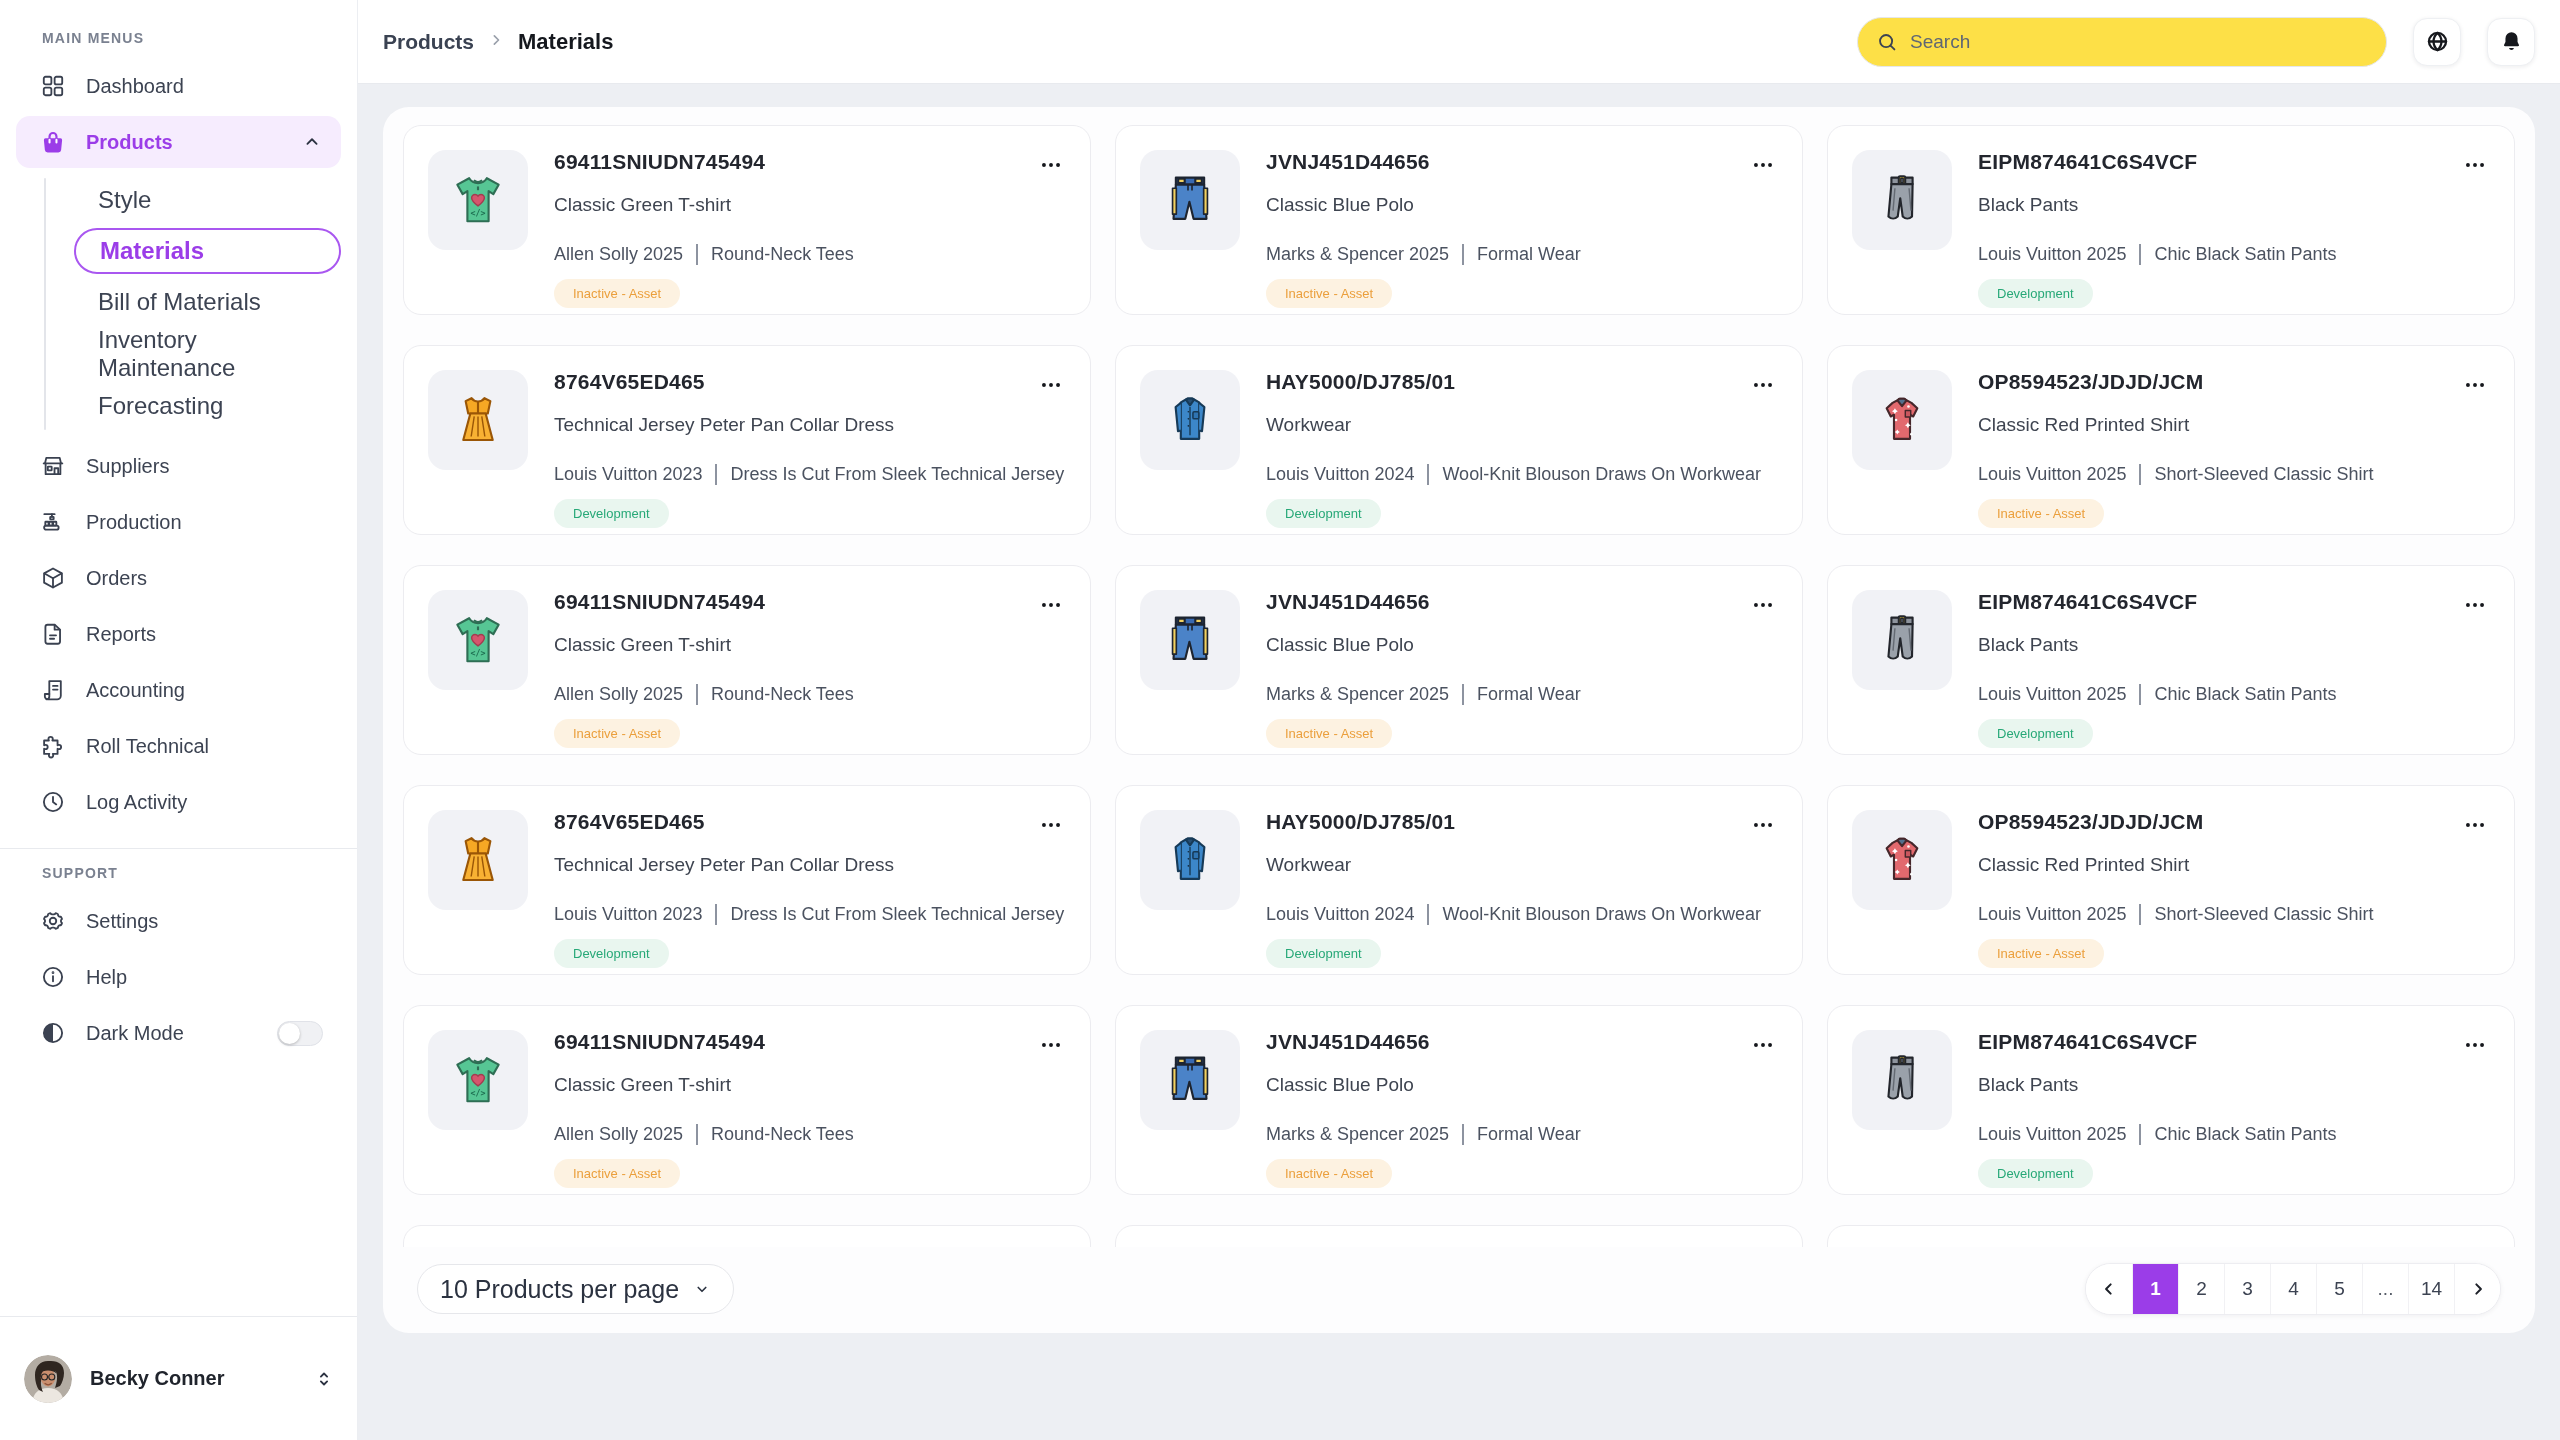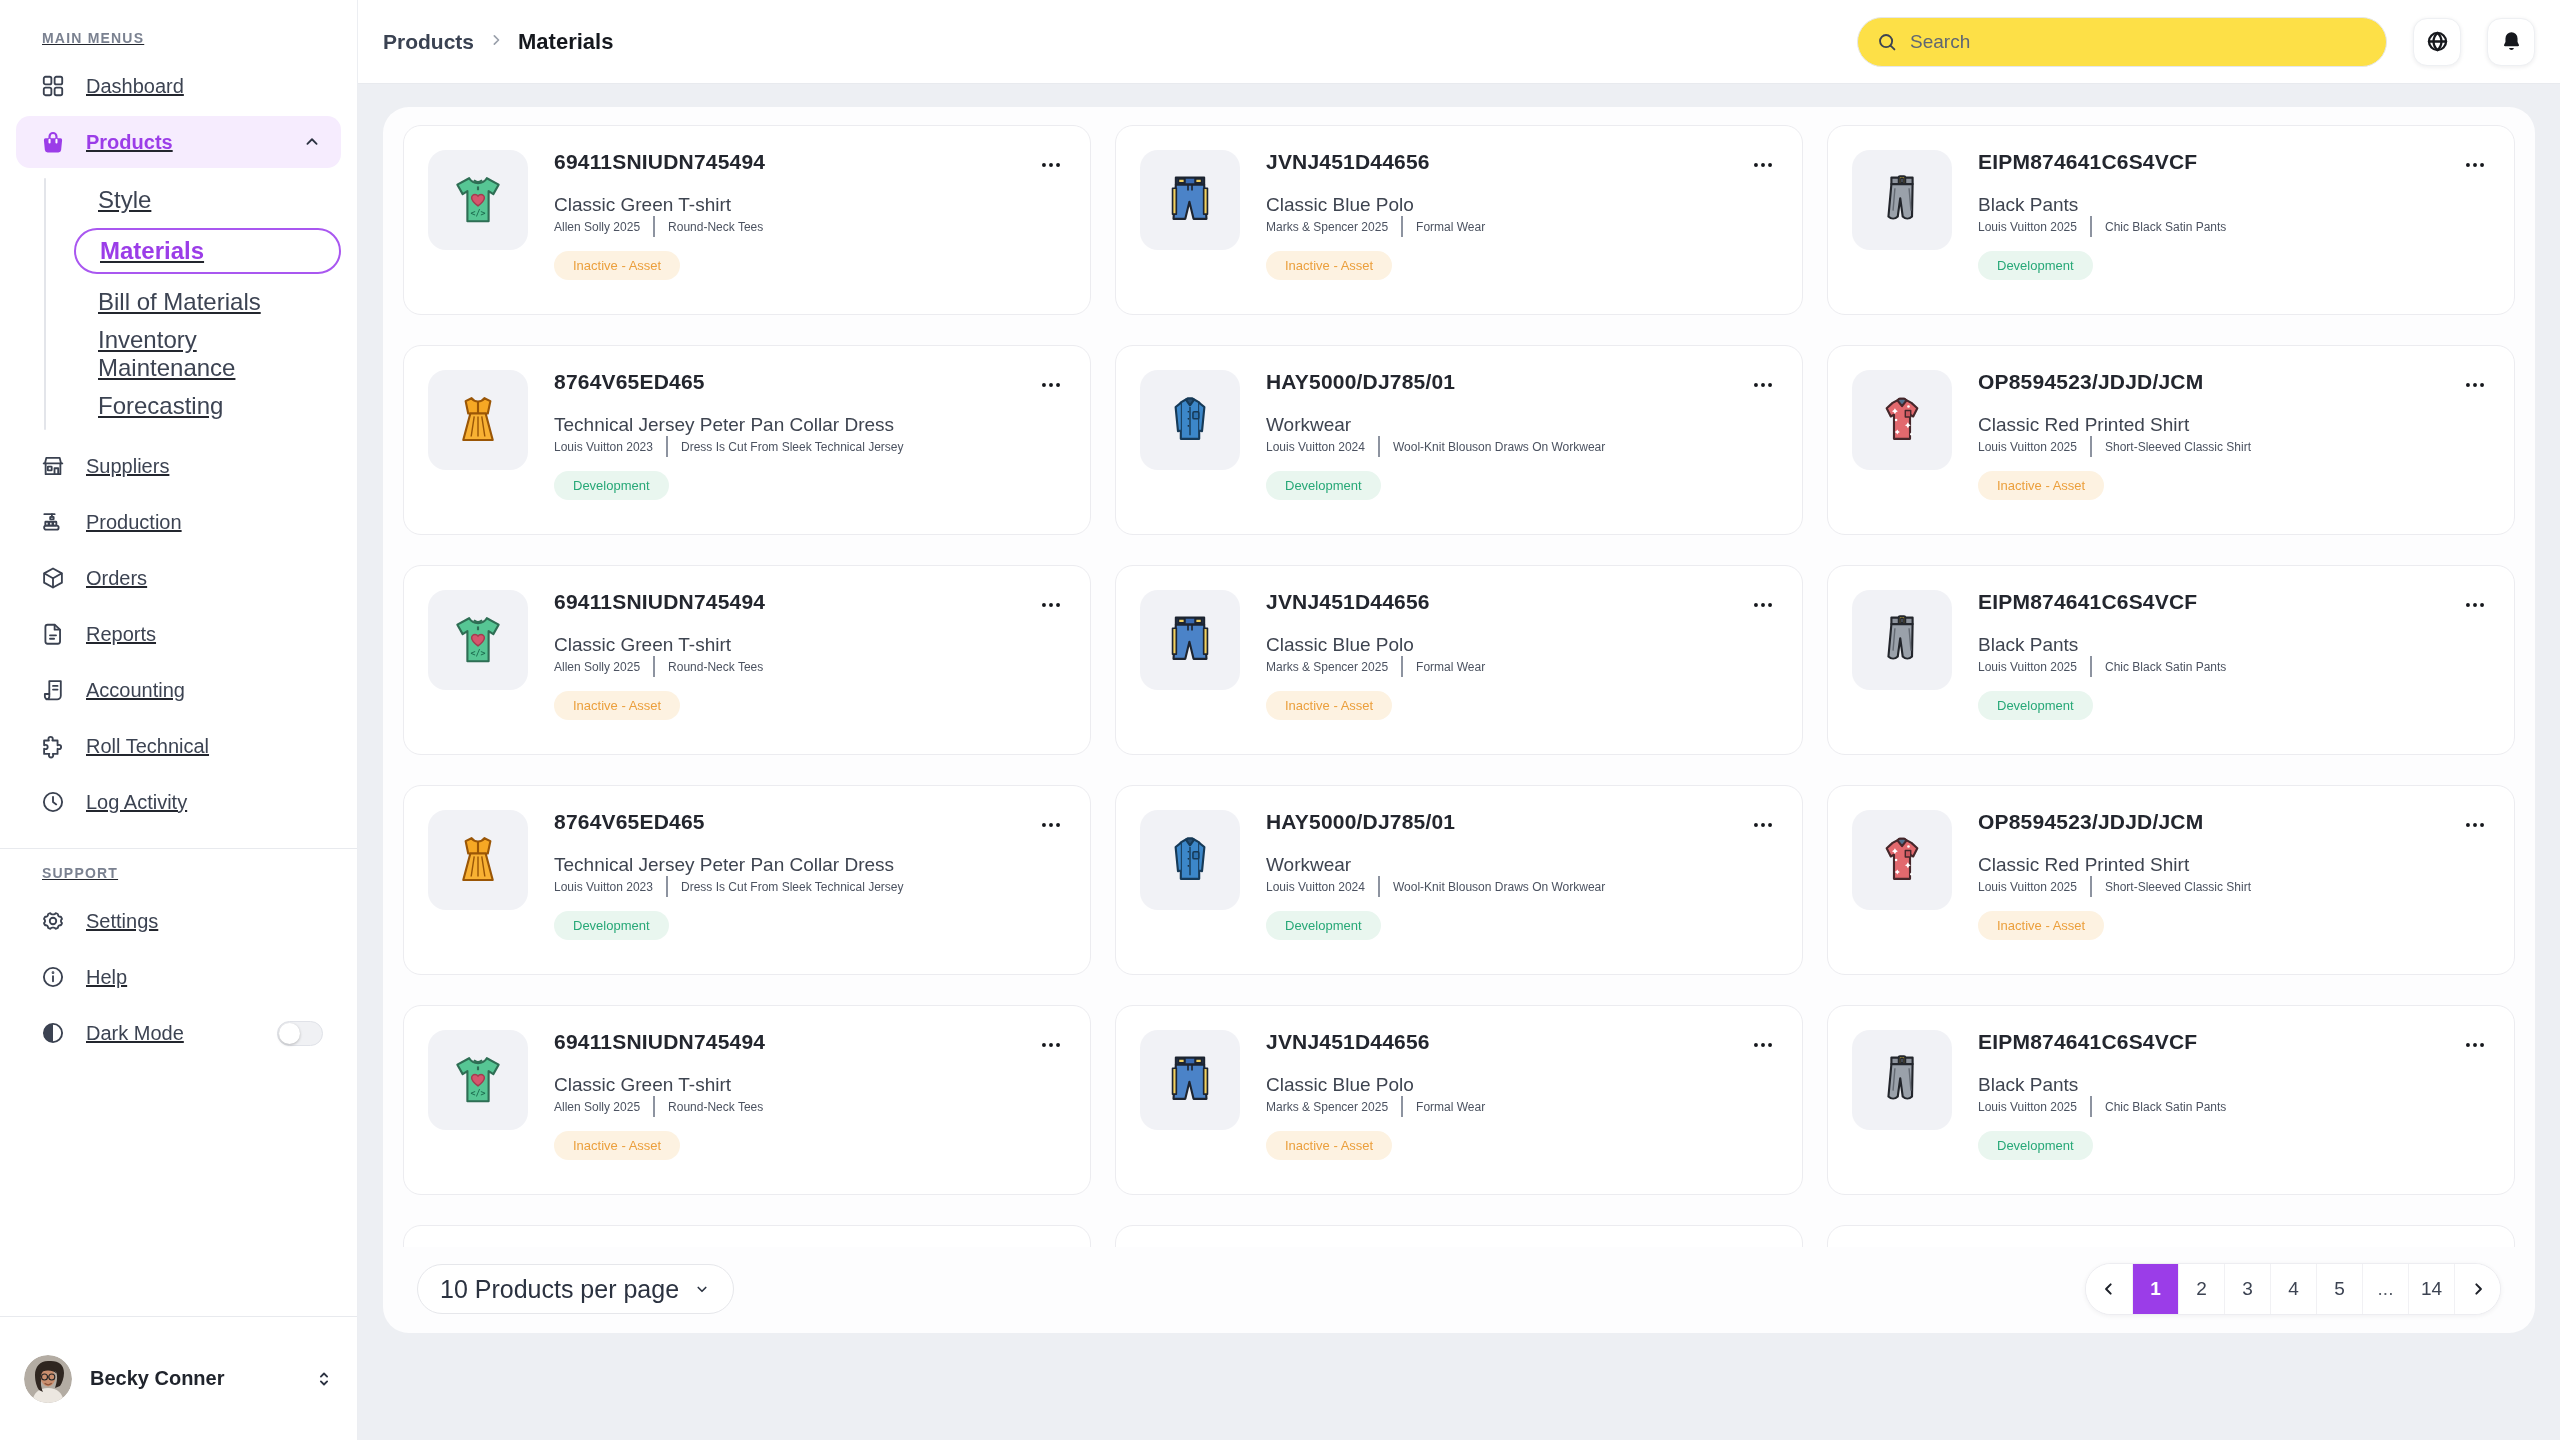--- a/index.html
+++ b/index.html
@@ -10,21 +10,21 @@
     --warn-text:#eb9f3c; --warn-bg:#fdf2e1;
     --ok-text:#27a877; --ok-bg:#e9f6ef;
     --ink:#23262e; --ink2:#3e4450; --ink3:#4b5260; --muted:#7a8190;
     --line:#e8eaee; --card-line:#ececf0;
   }
   .app{ display:flex; width:100%; height:100%; }
 
   
   .sidebar{ width:358px; min-width:358px; background:#fff; height:100%;
     border-right:1px solid #eceef2; display:flex; flex-direction:column; }
-  .side-scroll{ flex:1; padding:22px 16px 0 16px; overflow:hidden;text-decoration:underline; }
+  .side-scroll{ flex:1; padding:22px 16px 0 16px; overflow:hidden; }
   .section-label{ font-size:14px; font-weight:700; letter-spacing:1.2px; color:var(--muted);
     margin:8px 0 14px 26px; }
   .nav-item{ display:flex; align-items:center; gap:20px; height:52px; padding:0 18px 0 24px;
     border-radius:14px; margin-bottom:4px; cursor:pointer; color:#3c4352; }
   .nav-item .nav-icon{ width:26px; height:26px; display:inline-flex; }
   .nav-item .nav-icon svg{ width:26px; height:26px; stroke:#3a4150; fill:none;
     stroke-width:1.7; stroke-linecap:round; stroke-linejoin:round; }
   .nav-item .nav-label{ font-size:20px; font-weight:500; }
   .nav-item.active{ background:var(--accent-light); }
   .nav-item.active .nav-label{ color:var(--accent); font-weight:700; }
@@ -85,21 +85,21 @@
   .thumb{ width:100px; height:100px; background:#f1f2f6; border-radius:18px; flex:none;
     display:flex; align-items:center; justify-content:center; }
   .thumb svg{ width:66px; height:66px; }
   .card-col{ flex:1; min-width:0; display:flex; flex-direction:column; }
   .card-head{ display:flex; align-items:flex-start; }
   .pid{ font-size:21px; font-weight:800; color:var(--ink); letter-spacing:.2px; }
   .dots{ margin-left:auto; background:none; border:none; cursor:pointer; padding:2px; }
   .dots svg{ width:26px; height:26px; }
   .pname{ font-size:19px; color:var(--ink2); margin-top:11px; white-space:nowrap;
     overflow:hidden; text-overflow:ellipsis; }
-  .pmeta{ font-size:12px; color:var(--ink3); margin-top:0; display:flex;
+  .pmeta{ font-size:18px; color:var(--ink3); margin-top:28px; display:flex;
     align-items:center; white-space:nowrap; overflow:hidden; }
   .pmeta .sep{ display:inline-block; width:2px; height:21px; background:#8d93a0;
     margin:0 13px; flex:none; }
   .badge{ margin-top:14px; align-self:flex-start; font-size:13px; font-weight:400;
     padding:7px 19px; border-radius:999px; }
   .badge-warning{ color:var(--warn-text); background:var(--warn-bg); }
   .badge-success{ color:var(--ok-text); background:var(--ok-bg); }
 
   .pager-row{ margin-top:16px; height:52px; display:flex; align-items:center;
     justify-content:space-between; padding:0 14px; }

